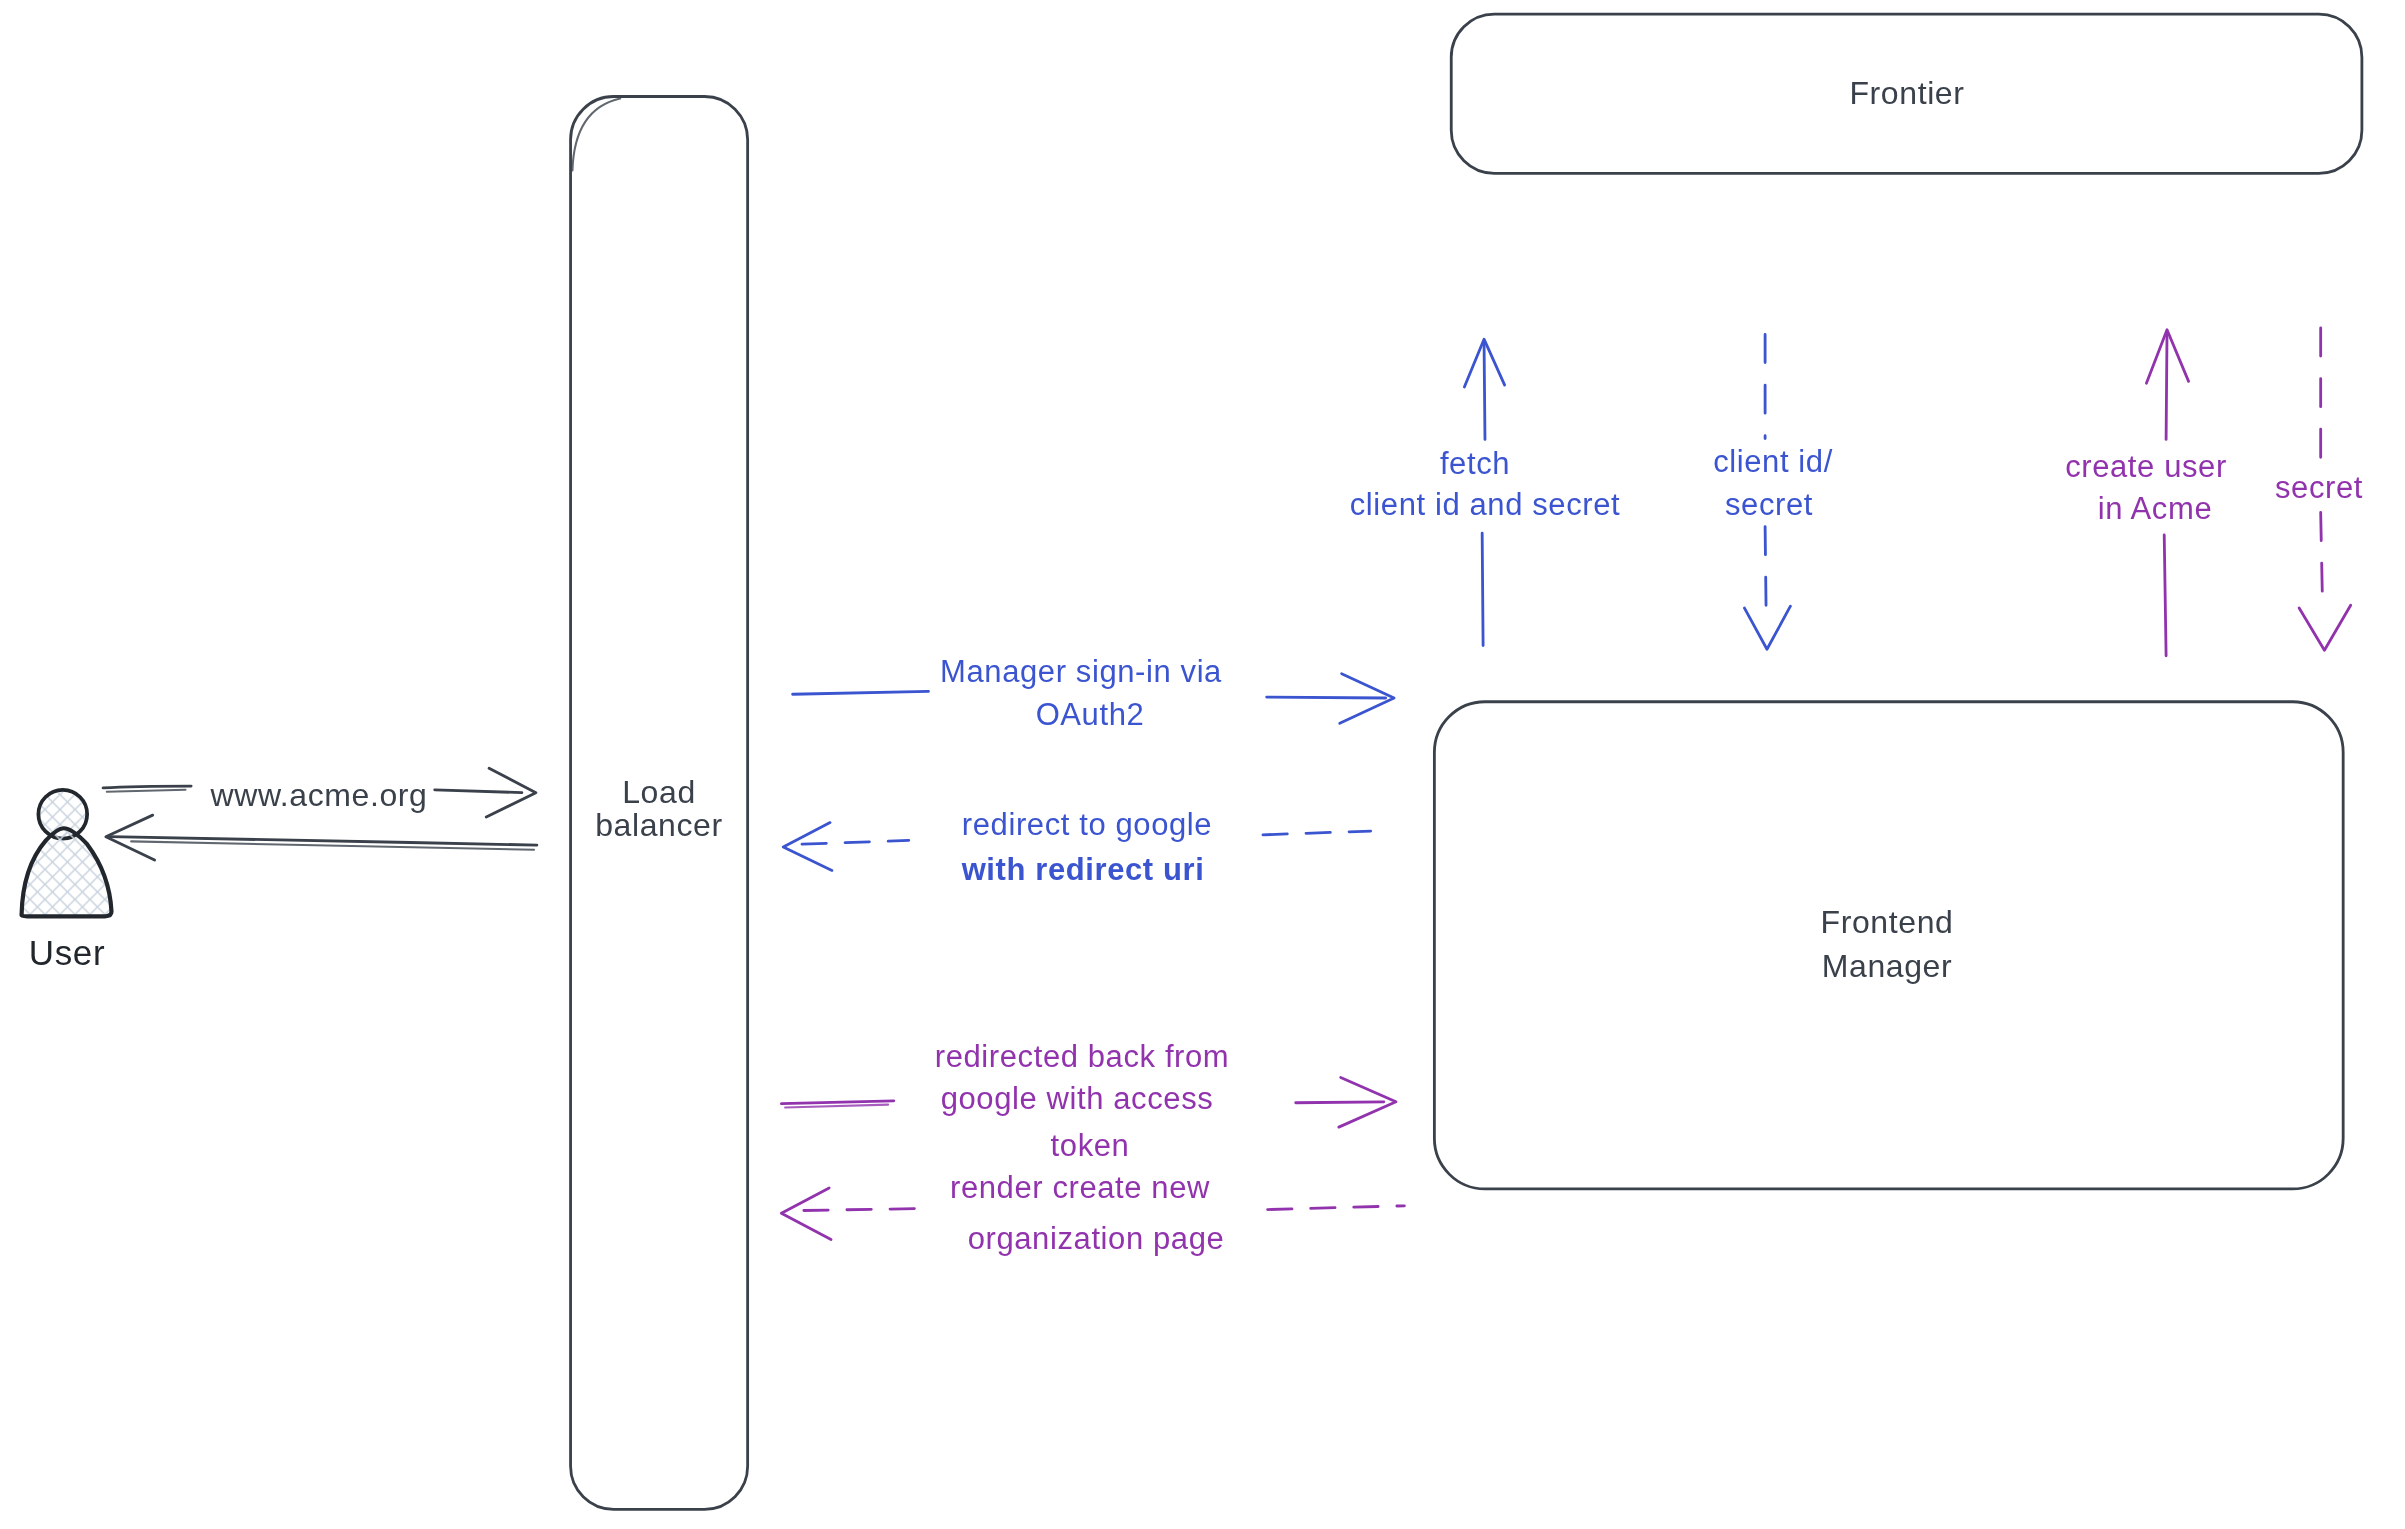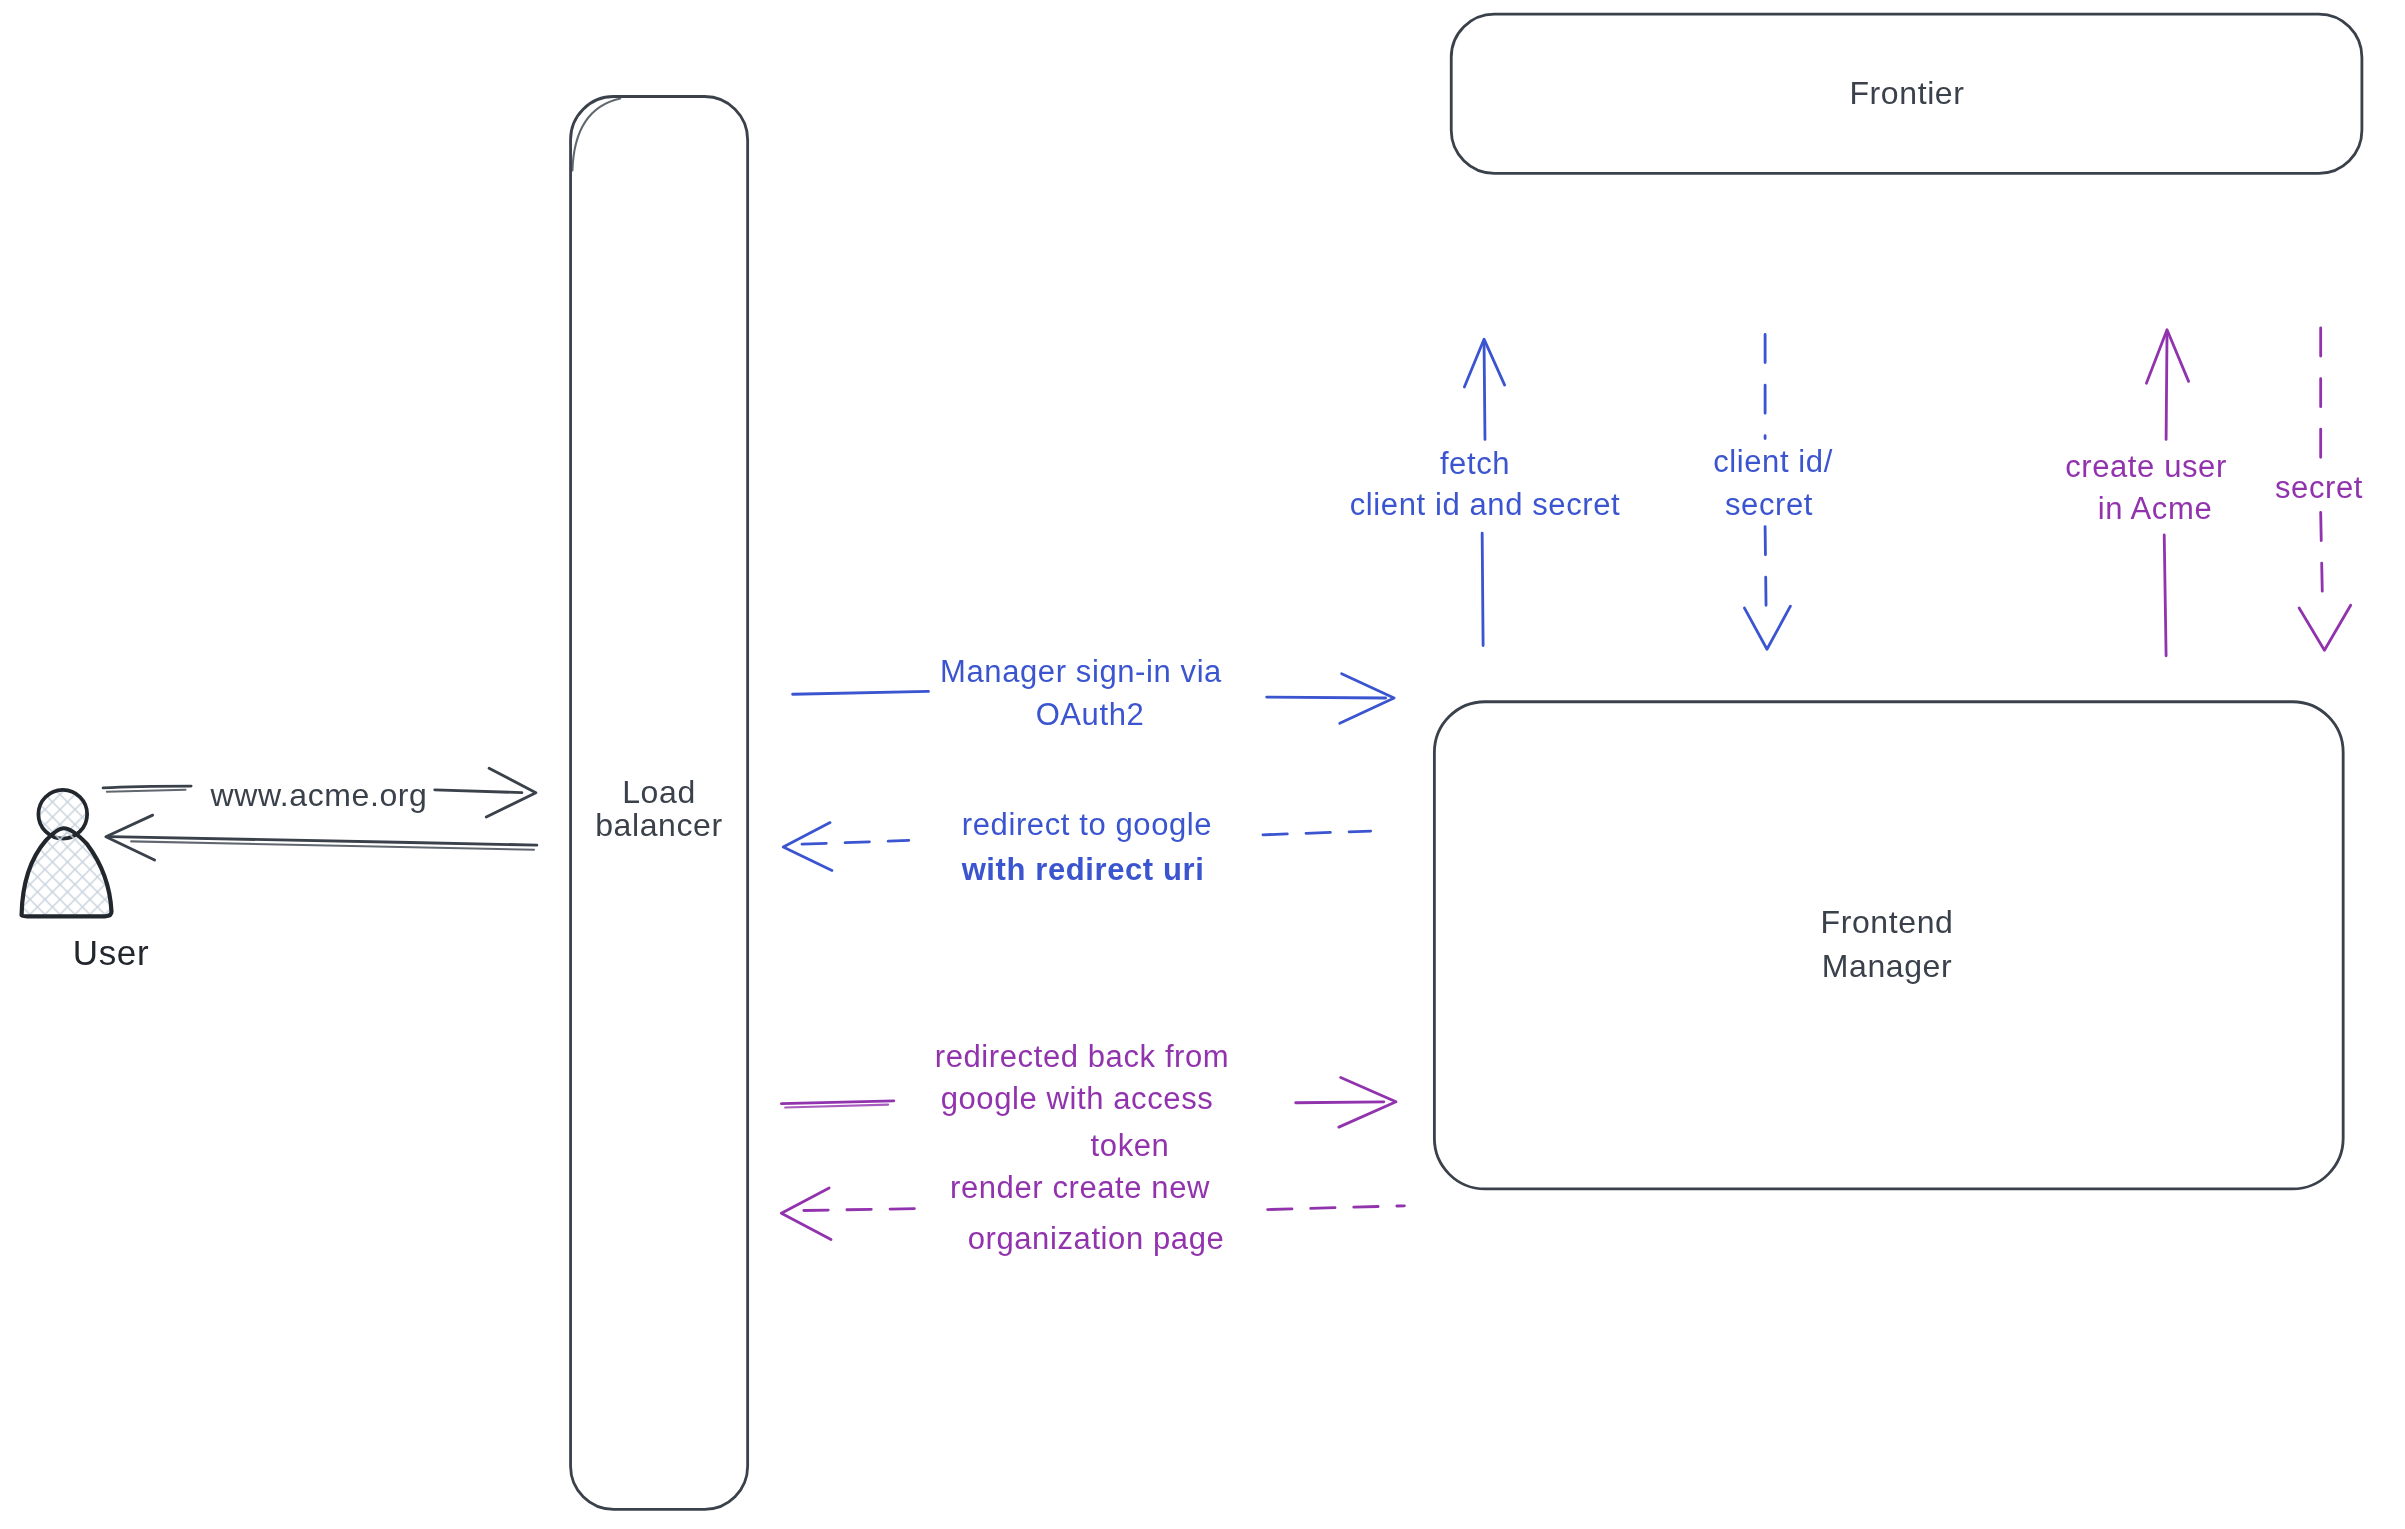--- a/index.html
+++ b/index.html
@@ -23,21 +23,21 @@
     transform:translate(-50%,-50%);
     white-space:nowrap;
     letter-spacing:0.6px;
     line-height:1;
     user-select:none;
   }
   .fs-node{font-size:32px;}
   .fs-edge{font-size:31px;}
   .fs-user{font-size:35px;font-weight:500;}
   .c-dark{color:var(--dark);}
-  .c-ink{color:var(--ink);margin-left:44px;}
+  .c-ink{color:var(--ink);}
   .c-blue{color:var(--blue);}
   .c-purple{color:var(--purple);}
   .stroke-dark{stroke:var(--dark);}
   .stroke-ink{stroke:var(--ink);}
   .stroke-blue{stroke:var(--blue);}
   .stroke-purple{stroke:var(--purple);}
   .hatch-line{stroke:var(--user-hatch);}
   .shape{fill:none;stroke-width:3;}
   .arrow{fill:none;stroke-width:3;stroke-linecap:round;stroke-linejoin:round;}
   .arrow-thin{fill:none;stroke-width:2.2;stroke-linecap:round;opacity:.8;}
@@ -146,18 +146,18 @@
   <div class="lbl fs-edge c-blue" style="left:1475px;top:463px;text-align:right;">fetch</div>
   <div class="lbl fs-edge c-blue" style="left:1485px;top:504px;">client id and secret</div>
   <div class="lbl fs-edge c-blue" style="left:1773px;top:461px;">client id/</div>
   <div class="lbl fs-edge c-blue" style="left:1769px;top:504px;">secret</div>
 
   <div class="lbl fs-edge c-purple" style="left:2146px;top:466px;">create user</div>
   <div class="lbl fs-edge c-purple" style="left:2155px;top:508px;">in Acme</div>
   <div class="lbl fs-edge c-purple" style="left:2319px;top:487px;">secret</div>
   <div class="lbl fs-edge c-purple" style="left:1082px;top:1056px;">redirected back from</div>
   <div class="lbl fs-edge c-purple" style="left:1077px;top:1098px;">google with access</div>
-  <div class="lbl fs-edge c-purple" style="left:1090px;top:1145px;margin-left:40px;">token</div>
+  <div class="lbl fs-edge c-purple" style="left:1090px;top:1145px;">token</div>
   <div class="lbl fs-edge c-purple" style="left:1080px;top:1187px;">render create new</div>
   <div class="lbl fs-edge c-purple" style="left:1096px;top:1238px;">organization page</div>
 
 </div>
 
 
 </body></html>

